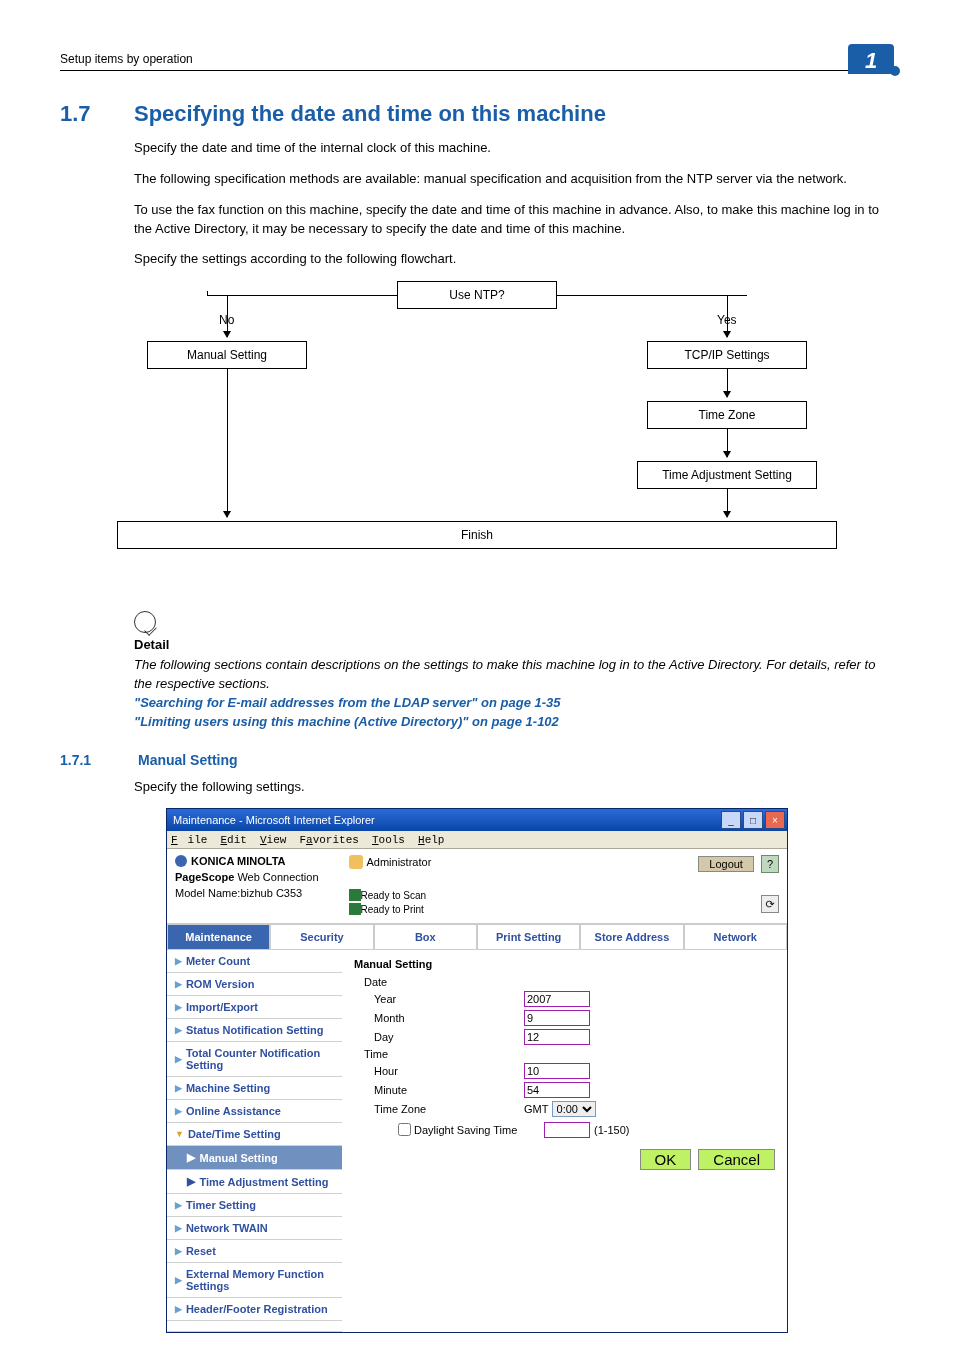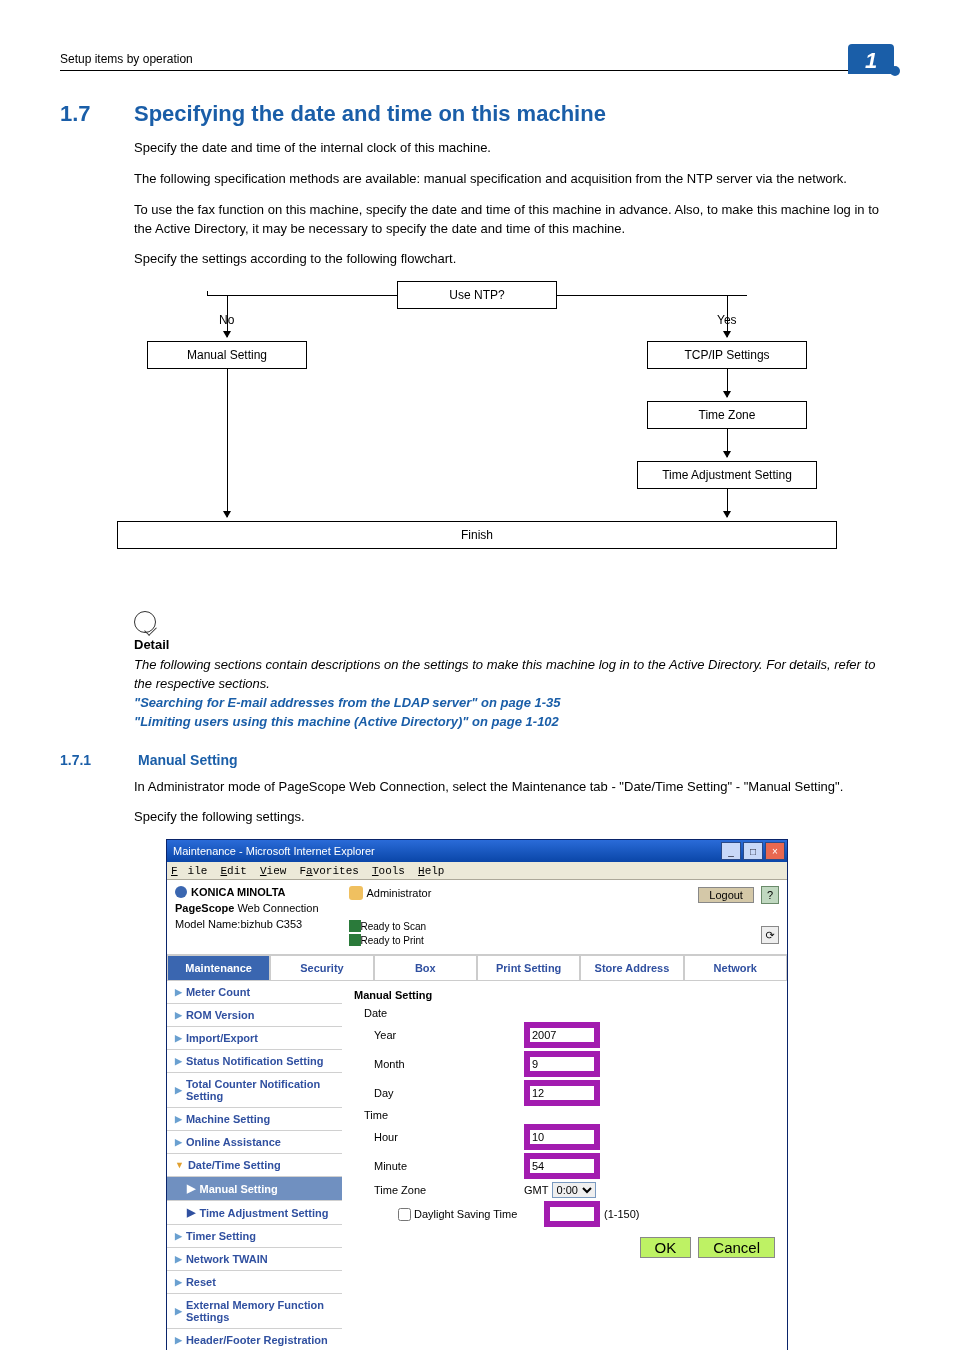--- a/index.html
+++ b/index.html
@@ -180,21 +180,21 @@
              display:flex;align-items:center;gap:4px;}
   .side-item .tri{color:#6aa0d0;font-size:9px;}
   .side-item.exp .tri{color:#e0a030;}
   .side-sub{padding:5px 8px 5px 20px;border-bottom:1px solid #d0d0d0;color:#3050a0;font-weight:bold;
             display:flex;align-items:center;gap:4px;}
   .side-sub.active{background:#7090c0;color:#fff;}
   .pwc-main{flex:1;padding:8px 12px;}
   .pwc-main h4{margin:0 0 6px 0;font-size:11px;}
   .form-row{display:flex;align-items:center;margin:3px 0 3px 20px;font-size:11px;}
   .form-row .lbl{width:150px;}
-  .form-row input[type=text]{width:60px;font-size:11px;border:6px solid #a21caf;padding:1px 2px;}
+  .form-row input[type=text]{width:60px;font-size:11px;border:1px solid #a21caf;padding:1px 2px;}
   .form-row select{font-size:11px;border:1px solid #7a9ac0;}
   .form-section{margin:3px 0 3px 10px;font-size:11px;}
   .btn-row{text-align:right;margin-top:12px;}
   .w-btn{background:#bef264;border:1px solid #888;padding:1px 14px;font-size:15px;margin-left:4px;}
 </style>
 </head>
 <body>
 
 <div class="page">
 
@@ -251,21 +251,20 @@
       <span>The following sections contain descriptions on the settings to make this machine log in to the Active Directory. For details, refer to the respective sections.</span><br>
       <span class="detail-link">"Searching for E-mail addresses from the LDAP server" on page 1-35</span><br>
       <span class="detail-link">"Limiting users using this machine (Active Directory)" on page 1-102</span>
     </div>
   </div>
 
   <div class="h2-row">
     <div class="h2-num">1.7.1</div>
     <div class="h2-title">Manual Setting</div>
   </div>
-  <p class="body-p">In Administrator mode of PageScope Web Connection, select the Maintenance tab - "Date/Time Setting" - "Manual Setting".</p>
   <p class="body-p">Specify the following settings.</p>
 
   <div class="ie-window">
     <div class="ie-titlebar">
       <span>Maintenance - Microsoft Internet Explorer</span>
       <span class="tbtns">
         <span class="tbtn">_</span>
         <span class="tbtn">□</span>
         <span class="tbtn close">×</span>
       </span>

